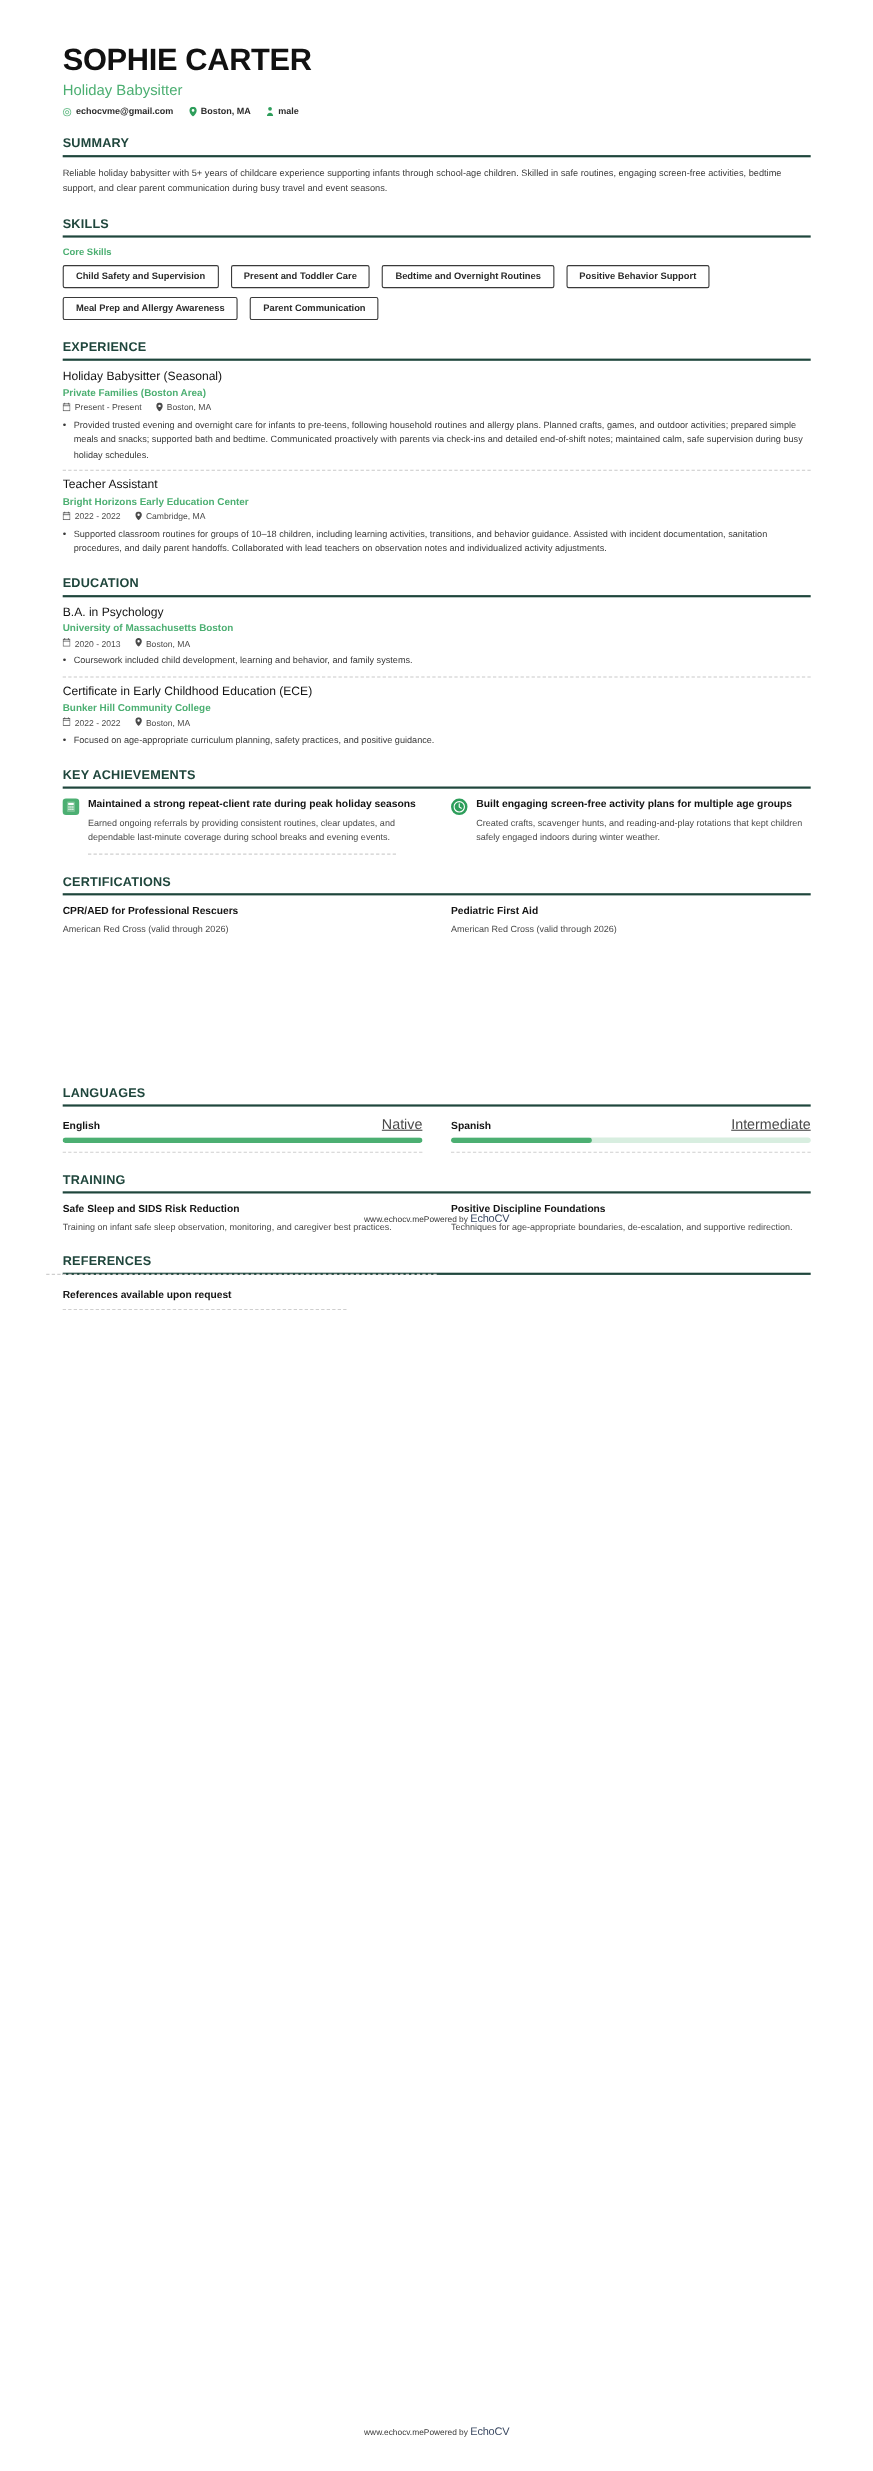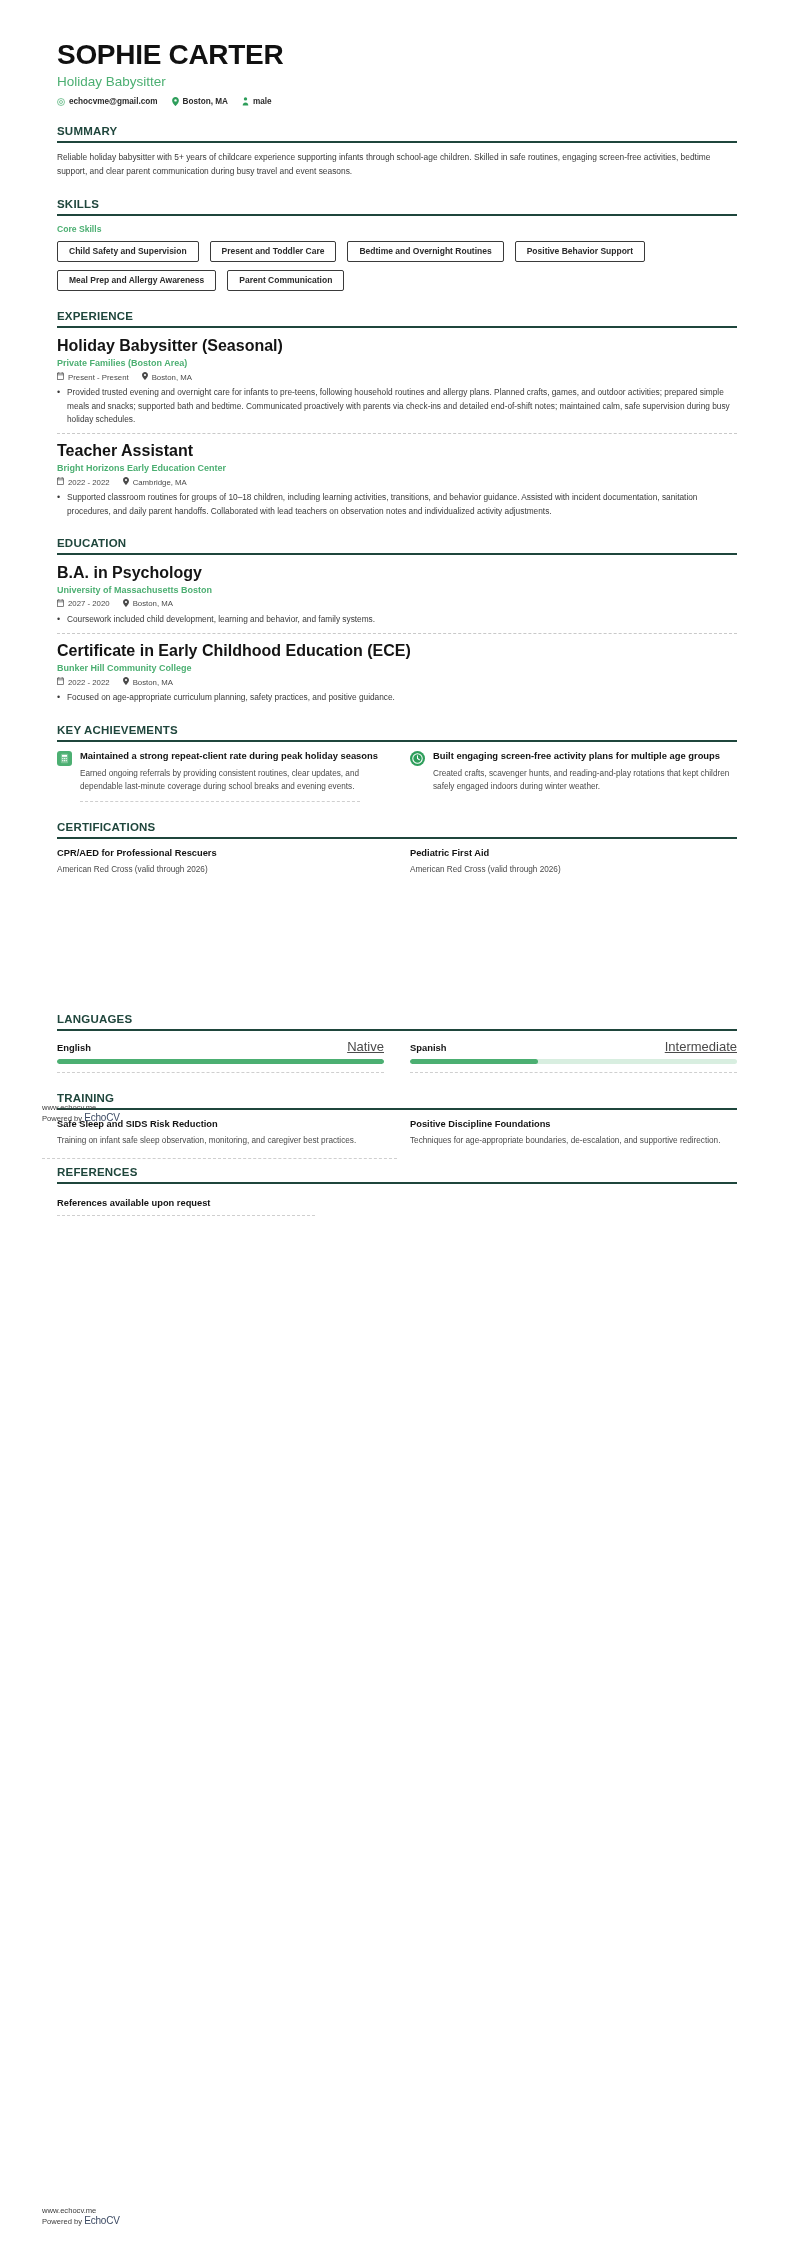--- a/index.html
+++ b/index.html
@@ -111,22 +111,22 @@
     font-weight: bold;
     color: #2b2b2b;
     line-height: 1.1;
     white-space: nowrap;
     background: #fff;
   }
 
   
   .entry { margin-bottom: 2px; }
   .entry-title {
-    font-size: 16px;
-    font-weight: bold;
+    font-size: 11px;
+    font-weight: normal;
     color: #141414;
     margin: 0 0 2px 0;
     line-height: 1.25;
   }
   .entry-org {
     font-size: 9px;
     font-weight: bold;
     color: #4caf72;
     margin: 0 0 3px 0;
     line-height: 1.2;
@@ -266,25 +266,24 @@
   }
   .ref-underline {
     border-top: 1px dashed #cfcfcf;
     margin-top: 5px;
     width: 38%;
   }
 
   
   .page-footer {
     display: flex;
-    justify-content: flex-start;
+    justify-content: center;
     align-items: baseline;
     font-size: 7.6px;
     color: #44484f;
-    flex-direction: column;
   }
   .footer-left { color: #3a3a3a; }
   .footer-right { color: #3a3a3a; }
   .brand {
     font-size: 10px;
     color: #3c4a63;
     letter-spacing: -0.2px;
   }
 
   .footer-abs-1 {
@@ -447,21 +446,21 @@
         <div class="entry-title">B.A. in Psychology</div>
         <div class="entry-org">University of Massachusetts Boston</div>
         <div class="entry-meta">
           <span class="meta-item">
             <span>
               <svg width="7" height="8" viewBox="0 0 12 14">
                   <rect x="0.5" y="2" width="11" height="11" fill="none" stroke="#4a4a4a" stroke-width="1.2"></rect>
                   <path d="M0.5 5h11M3 0v3M9 0v3" stroke="#4a4a4a" stroke-width="1.2"></path>
                 </svg>
             </span>
-            <span>2027 - 2020</span>
+            <span>2020 - 2013</span>
           </span>
           <span class="meta-item">
             <span>
               <svg width="6" height="8" viewBox="0 0 12 16">
                   <path d="M6 0C2.7 0 0 2.7 0 6c0 4.5 6 10 6 10s6-5.5 6-10c0-3.3-2.7-6-6-6zm0 8.2A2.2 2.2 0 1 1 6 3.8a2.2 2.2 0 0 1 0 4.4z" fill="#4a4a4a"></path>
                 </svg>
             </span>
             <span>Boston, MA</span>
           </span>
         </div>

